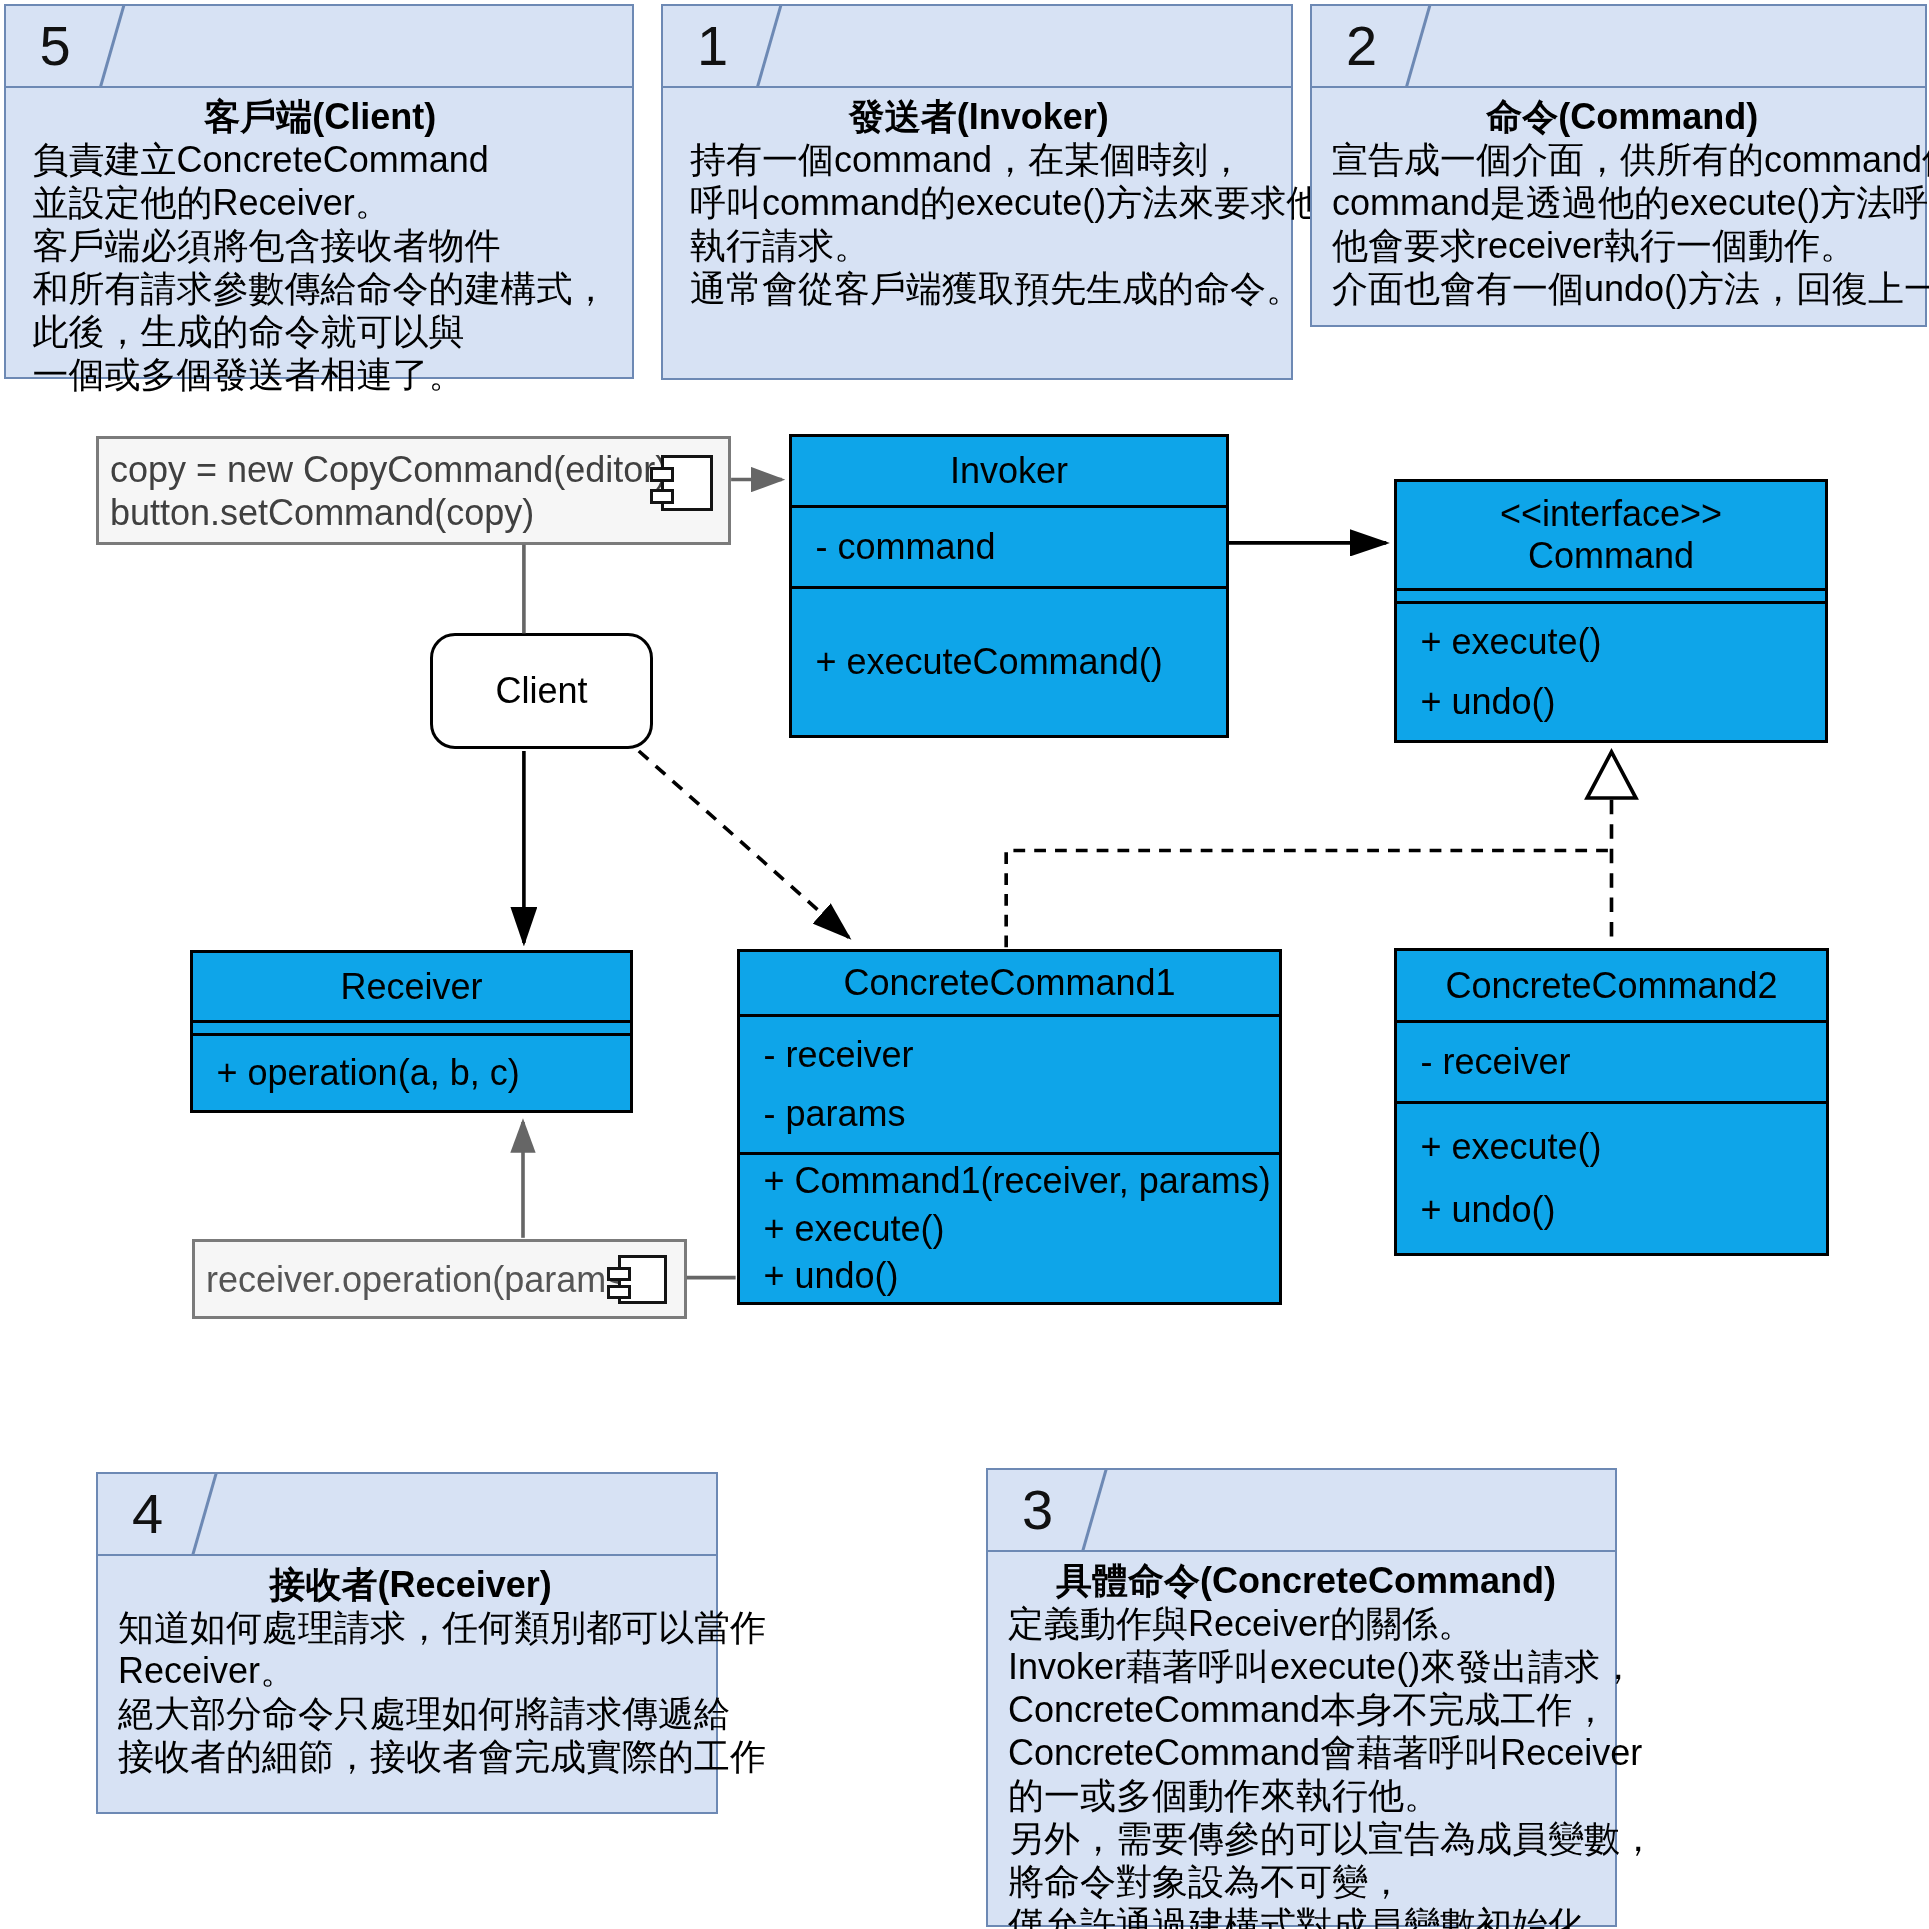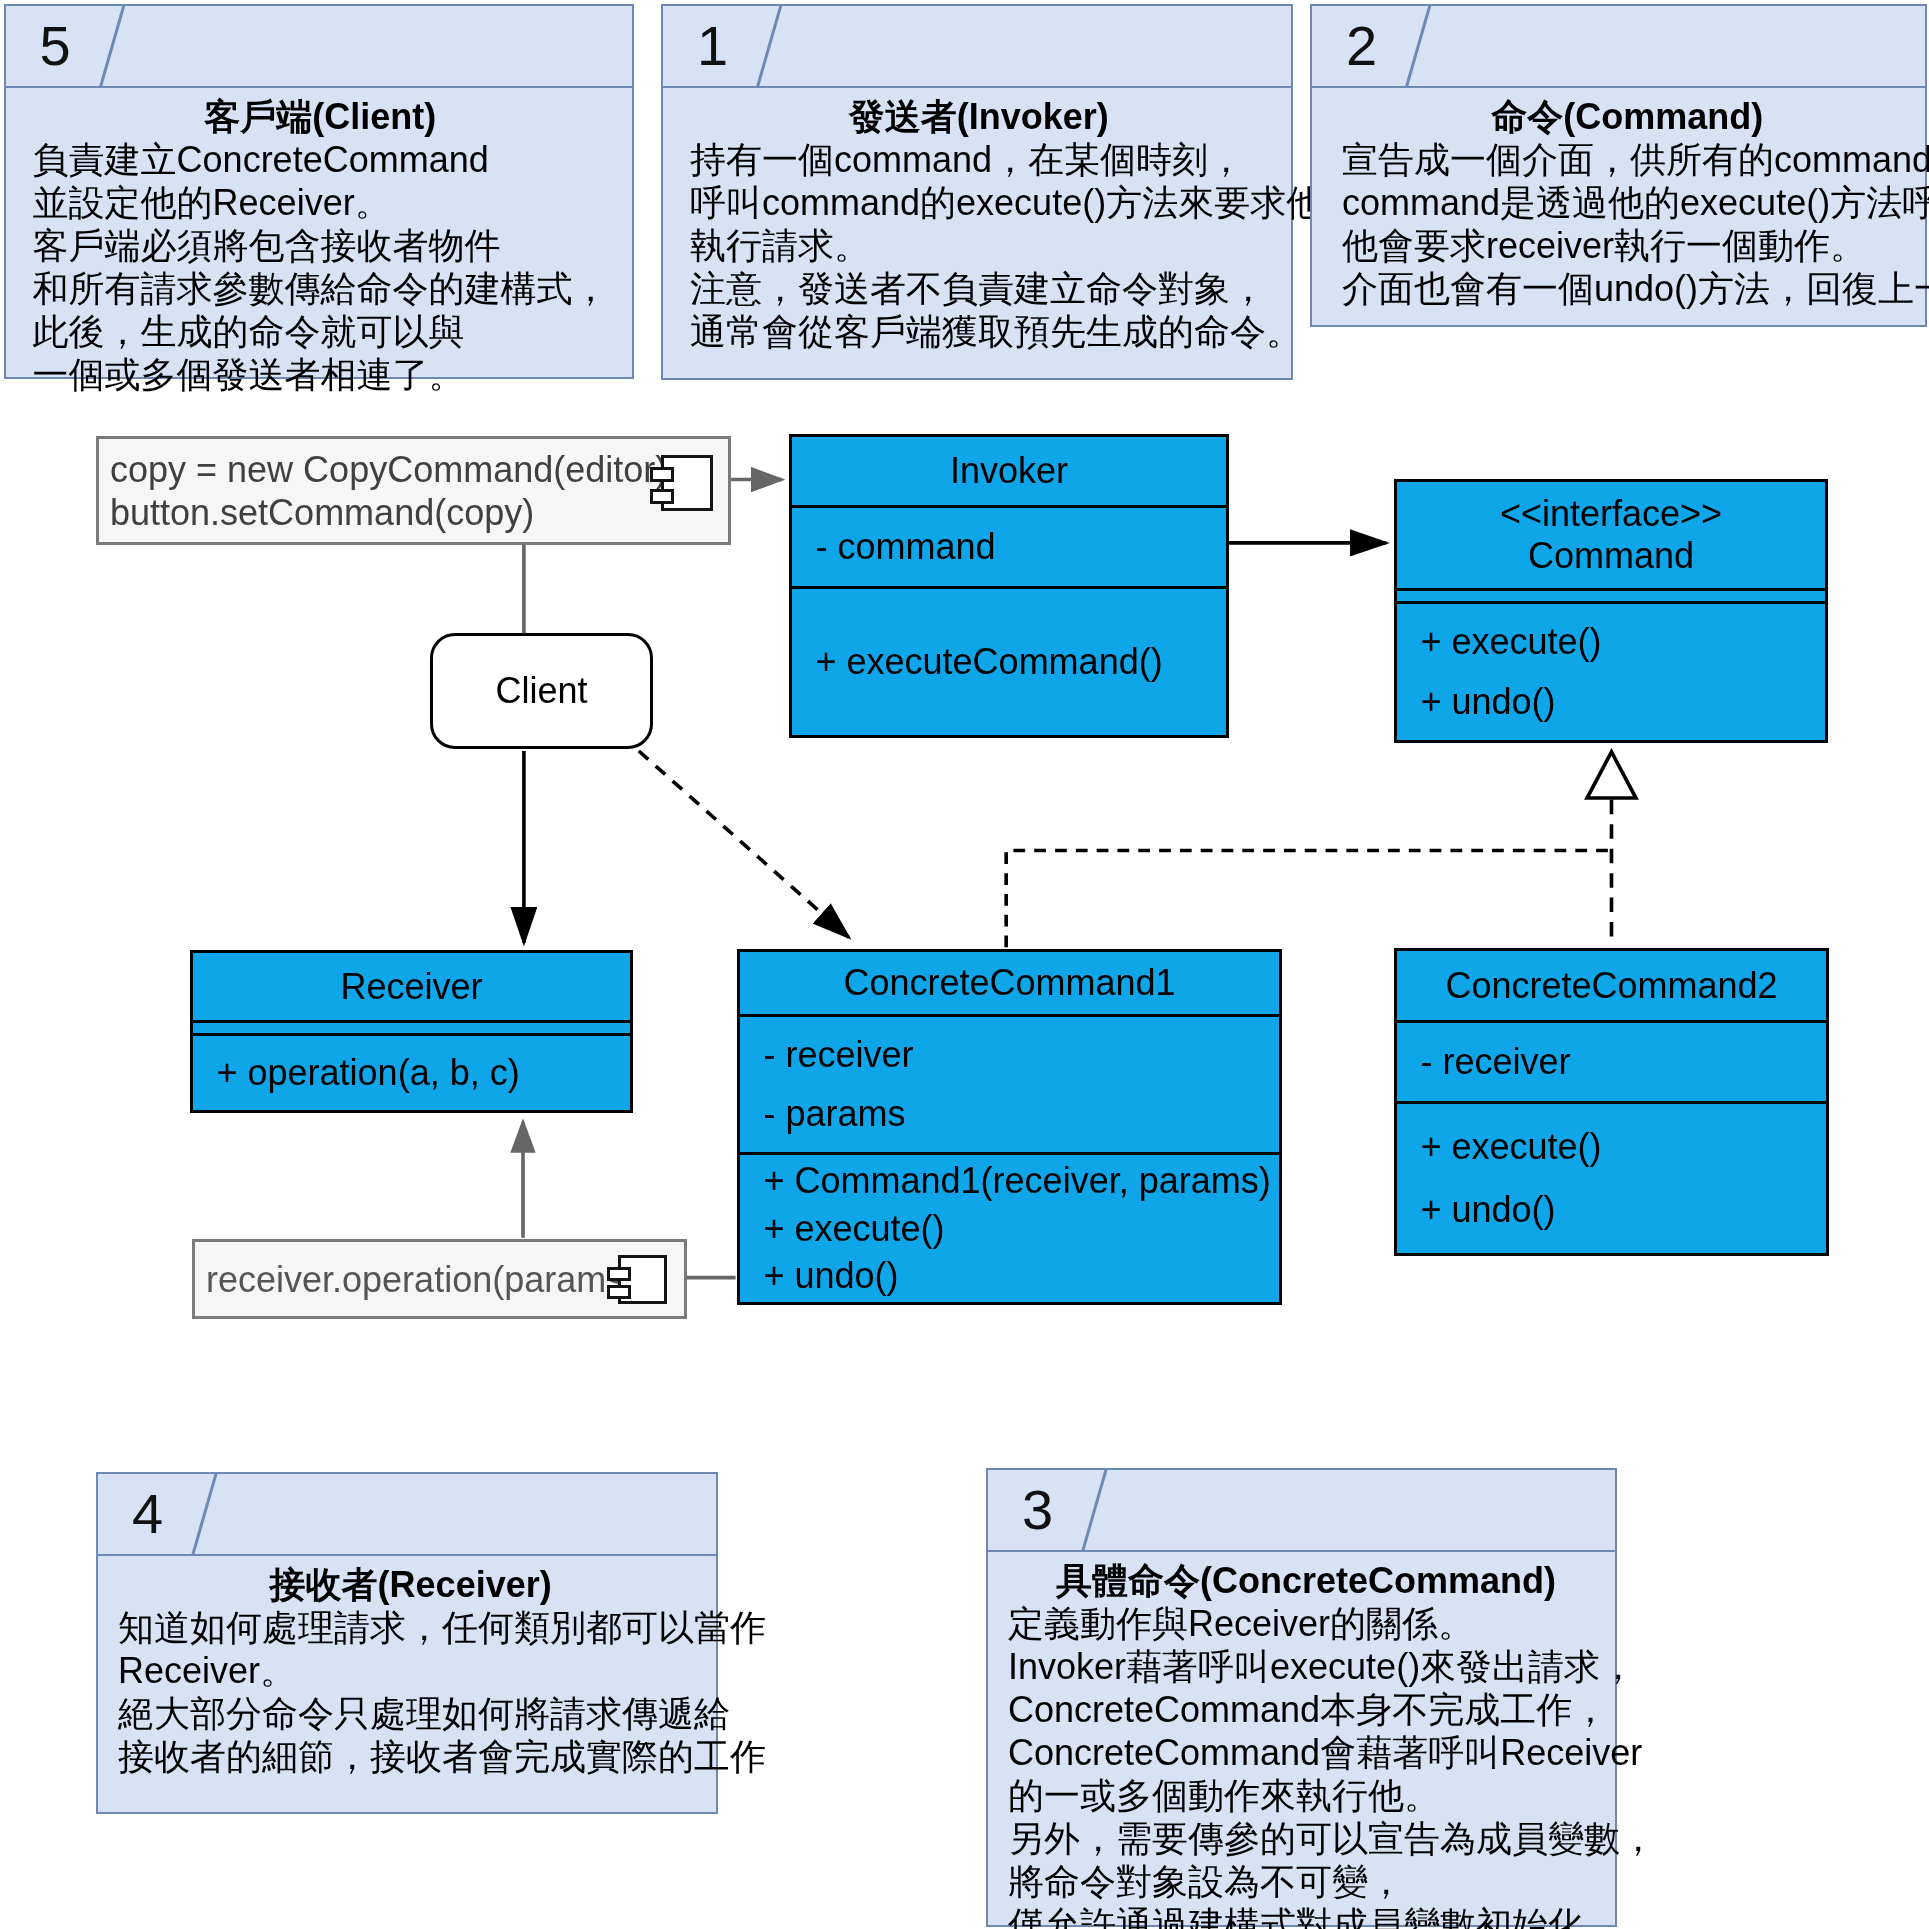--- a/index.html
+++ b/index.html
@@ -74,31 +74,30 @@
   <div class="note" style="left:661px;top:3.6px;width:632px;height:376px;">
     <div class="note-header">
       <div class="note-number">1</div>
       <div class="note-slash"></div>
     </div>
     <div class="note-body">
       <div class="note-title">發送者(Invoker)</div>
       <div class="note-line">持有一個command，在某個時刻，</div>
       <div class="note-line">呼叫command的execute()方法來要求他</div>
       <div class="note-line">執行請求。</div>
-      <div class="note-line">注意，發送者不負責建立命令對象，</div>
       <div class="note-line">通常會從客戶端獲取預先生成的命令。</div>
     </div>
   </div>
 
   <div class="note" style="left:1310px;top:3.6px;width:617px;height:323px;">
     <div class="note-header">
       <div class="note-number">2</div>
       <div class="note-slash"></div>
     </div>
-    <div class="note-body" style="padding-left:30px;padding-right:12.7px;">
+    <div class="note-body" style="padding-left:20px;padding-right:12.7px;">
       <div class="note-title">命令(Command)</div>
       <div class="note-line">宣告成一個介面，供所有的command使用</div>
       <div class="note-line">command是透過他的execute()方法呼叫的</div>
       <div class="note-line">他會要求receiver執行一個動作。</div>
       <div class="note-line">介面也會有一個undo()方法，回復上一步。</div>
     </div>
   </div>
 
   <div class="note" style="left:96px;top:1472px;width:622px;height:342px;">
     <div class="note-header">

